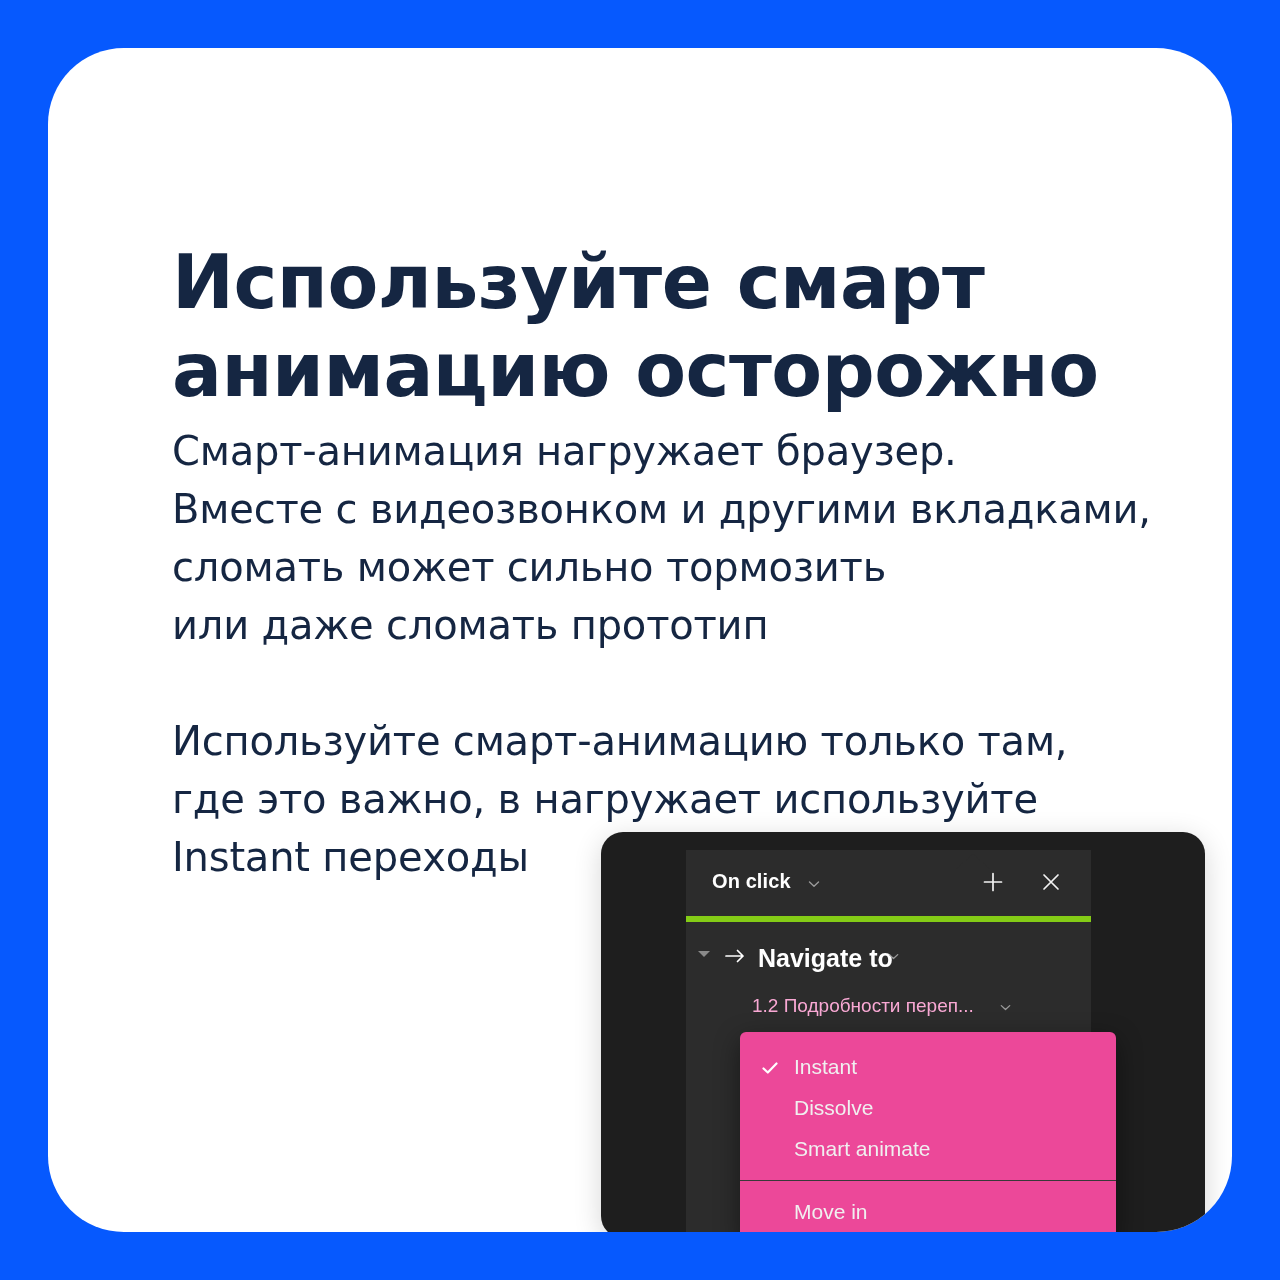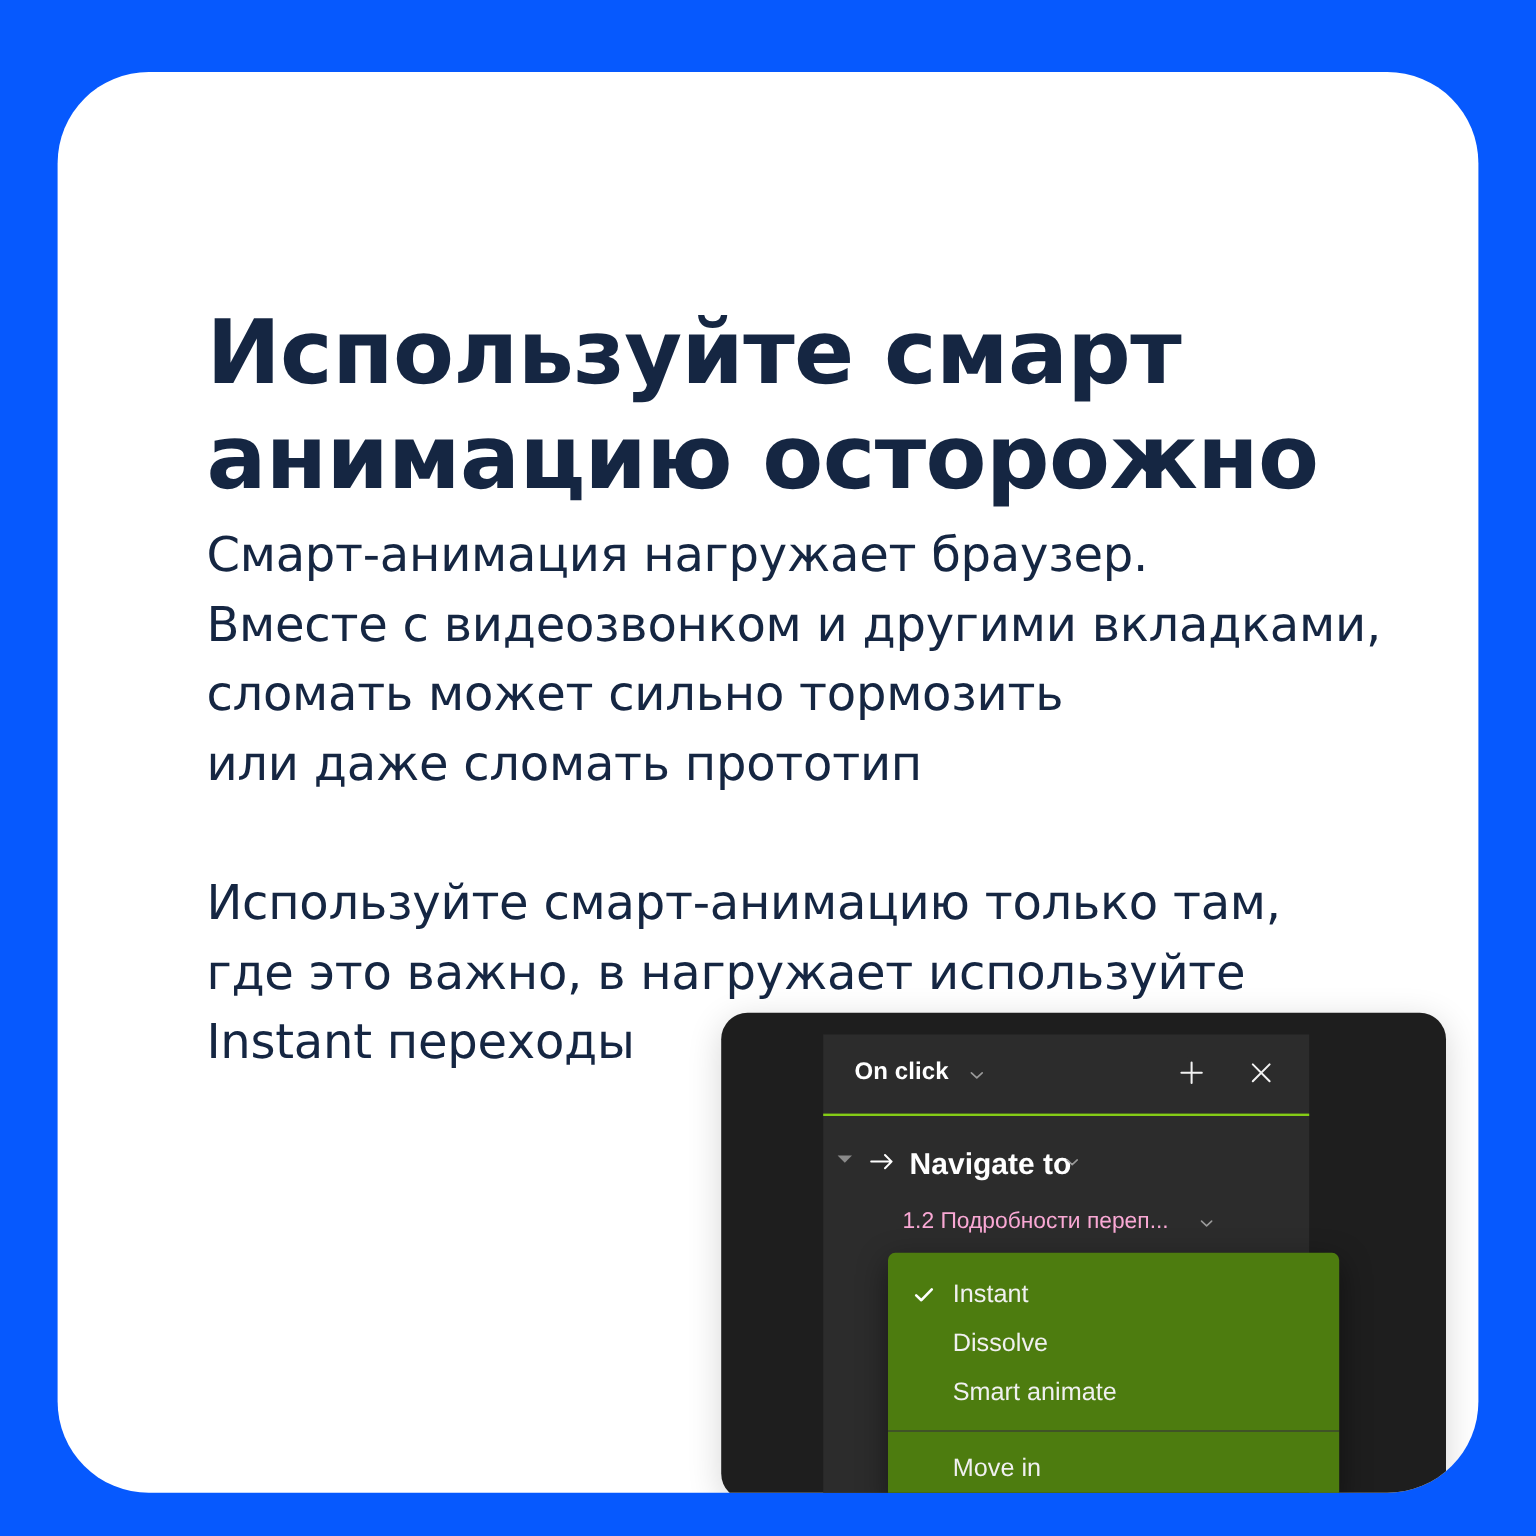--- a/index.html
+++ b/index.html
@@ -24,21 +24,20 @@
 
   .card {
     position: absolute;
     left: 48px;
     top: 48px;
     width: 1184px;
     height: 1184px;
     background: #ffffff;
     border-radius: 76px;
     overflow: hidden;
-    margin-top: 12px;
   }
 
   
   .headline {
     position: absolute;
     left: 124px;
     top: 140px;
     width: 1000px;
     color: #152642;
     font-family: "DejaVu Sans", sans-serif;
@@ -95,21 +94,21 @@
     top: 4px;
     width: 0; height: 0;
     border-left: 17px solid transparent;
     border-right: 17px solid transparent;
     border-bottom: 15px solid #2c2c2c;
   }
 
   .pop-header {
     position: relative;
     height: 66px;
-    border-bottom: 2px solid #84cc16;
+    border-bottom: 6px solid #84cc16;
   }
   .trigger-label {
     position: absolute;
     left: 26px;
     top: 20px;
     color: #ffffff;
     font-size: 20px;
     font-weight: 700;
     letter-spacing: 0.1px;
   }
@@ -194,21 +193,21 @@
     width: 15px; height: 15px;
   }
 
   
   .menu {
     position: absolute;
     left: 692px;
     top: 984px;
     width: 376px;
     height: 206px;
-    background: #4d7c0f;
+    background: #ec4899;
     border-radius: 6px 6px 0 0;
     box-shadow: 0 8px 26px rgba(0,0,0,0.45);
     overflow: hidden;
   }
   .menu-item {
     position: relative;
     height: 41px;
     color: #f0f0f0;
     font-size: 21px;
     font-weight: 400;

